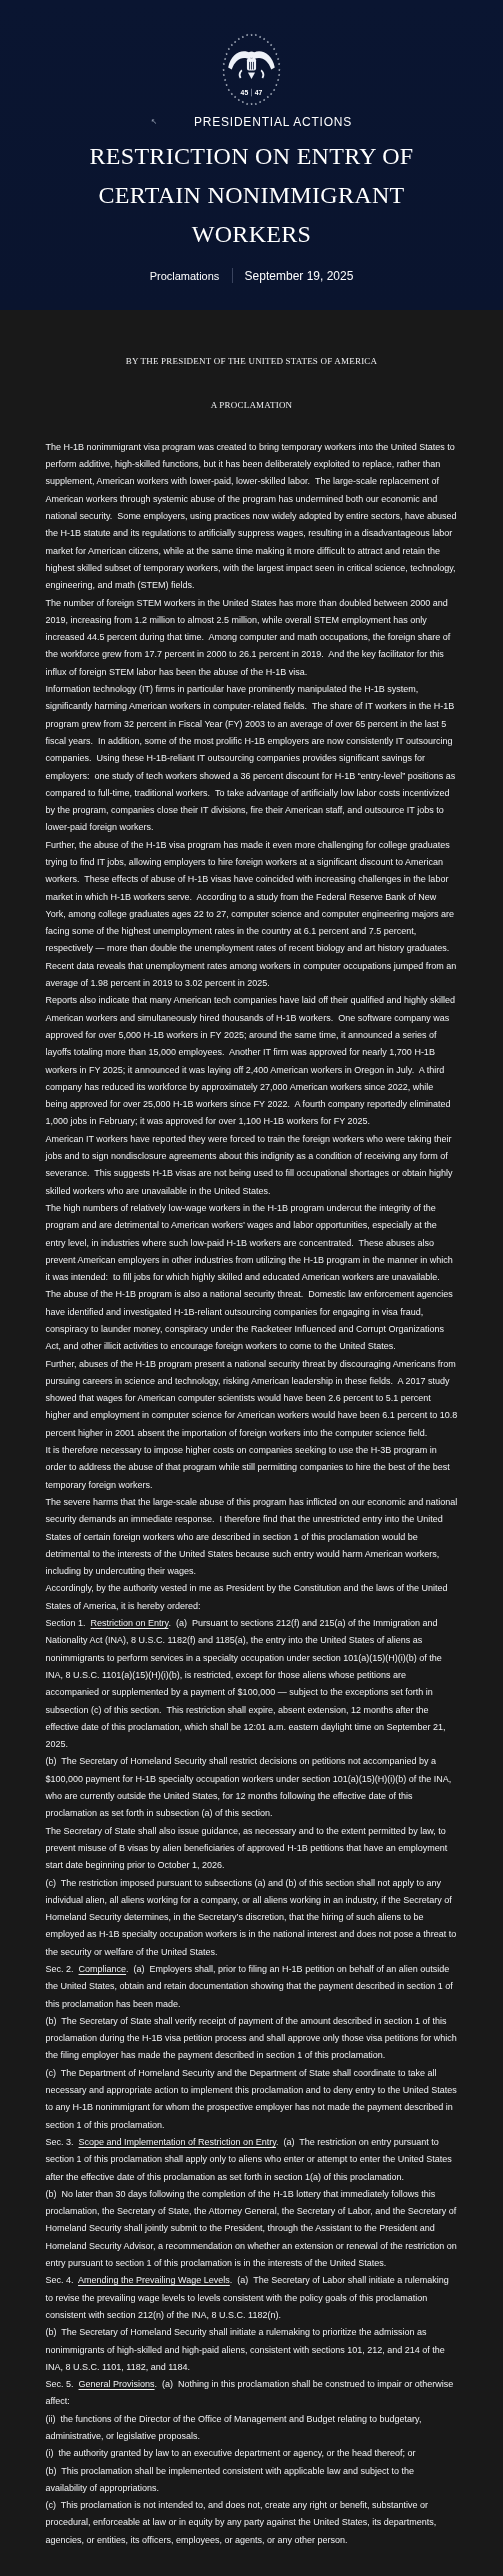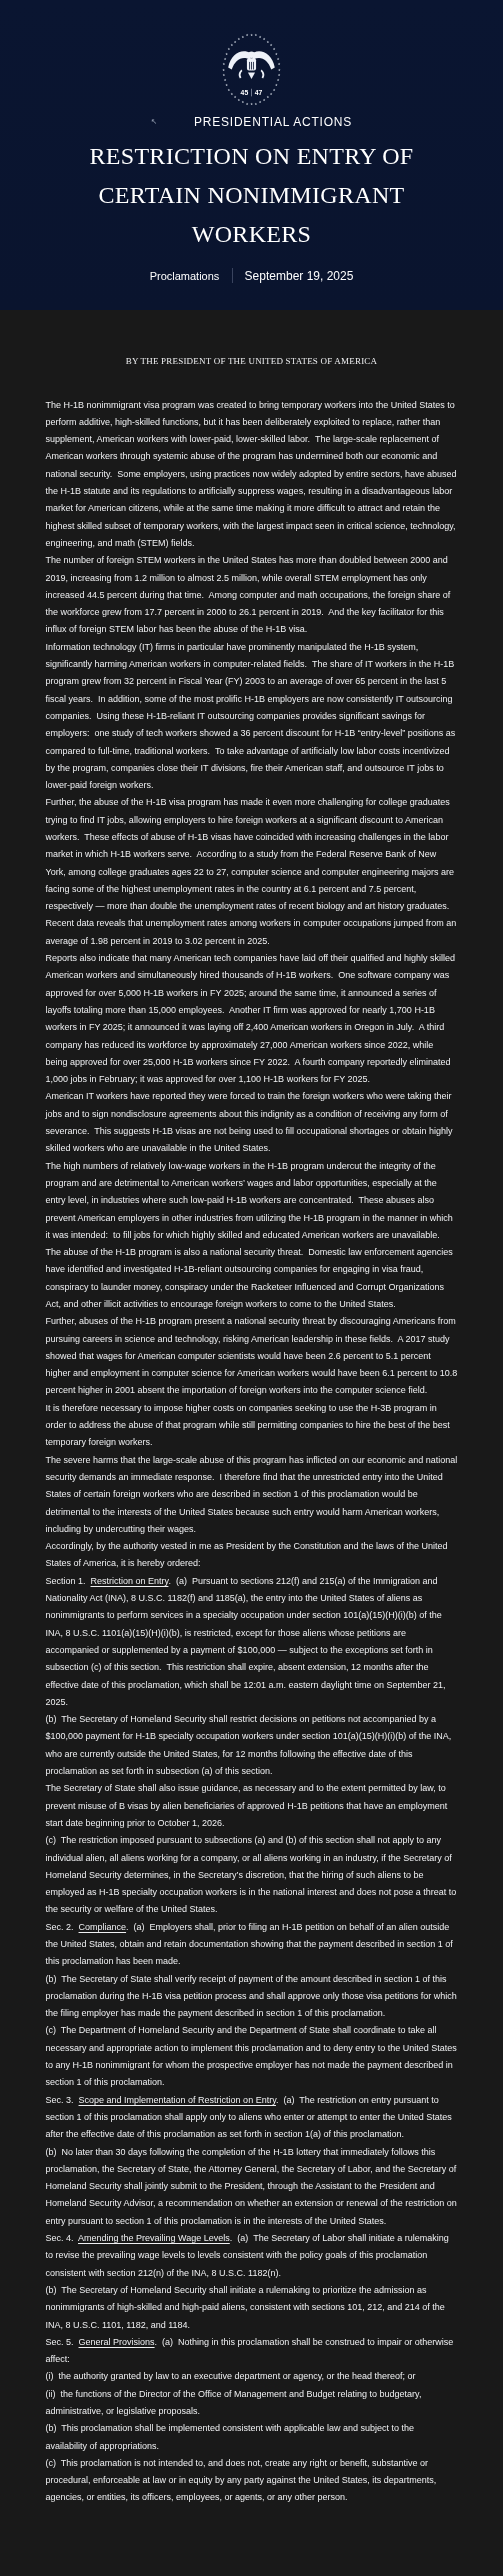--- a/index.html
+++ b/index.html
@@ -144,20 +144,21 @@
     <div class="meta">
       <a class="cat" href="#">Proclamations</a>
       <span class="sep"></span>
       <span class="date">September 19, 2025</span>
     </div>
   </section>
 
   <section class="article">
     <div class="article-inner">
       <h2 class="h-president">BY THE PRESIDENT OF THE UNITED STATES OF AMERICA</h2>
+      <h2 class="h-proclamation">A PROCLAMATION</h2>
       <div id="paragraphs">
           <p>The H-1B nonimmigrant visa program was created to bring temporary workers into the United States to perform additive, high-skilled functions, but it has been deliberately exploited to replace, rather than supplement, American workers with lower-paid, lower-skilled labor.&nbsp; The large-scale replacement of American workers through systemic abuse of the program has undermined both our economic and national security.&nbsp; Some employers, using practices now widely adopted by entire sectors, have abused the H-1B statute and its regulations to artificially suppress wages, resulting in a disadvantageous labor market for American citizens, while at the same time making it more difficult to attract and retain the highest skilled subset of temporary workers, with the largest impact seen in critical science, technology, engineering, and math (STEM) fields.</p>
           <p>The number of foreign STEM workers in the United States has more than doubled between 2000 and 2019, increasing from 1.2 million to almost 2.5 million, while overall STEM employment has only increased 44.5 percent during that time.&nbsp; Among computer and math occupations, the foreign share of the workforce grew from 17.7 percent in 2000 to 26.1 percent in 2019.&nbsp; And the key facilitator for this influx of foreign STEM labor has been the abuse of the H-1B visa.</p>
           <p>Information technology (IT) firms in particular have prominently manipulated the H-1B system, significantly harming American workers in computer-related fields.&nbsp; The share of IT workers in the H-1B program grew from 32 percent in Fiscal Year (FY) 2003 to an average of over 65 percent in the last 5 fiscal years.&nbsp; In addition, some of the most prolific H-1B employers are now consistently IT outsourcing companies.&nbsp; Using these H-1B-reliant IT outsourcing companies provides significant savings for employers:&nbsp; one study of tech workers showed a 36 percent discount for H-1B “entry-level” positions as compared to full-time, traditional workers.&nbsp; To take advantage of artificially low labor costs incentivized by the program, companies close their IT divisions, fire their American staff, and outsource IT jobs to lower-paid foreign workers.</p>
           <p>Further, the abuse of the H-1B visa program has made it even more challenging for college graduates trying to find IT jobs, allowing employers to hire foreign workers at a significant discount to American workers.&nbsp; These effects of abuse of H-1B visas have coincided with increasing challenges in the labor market in which H-1B workers serve.&nbsp; According to a study from the Federal Reserve Bank of New York, among college graduates ages 22 to 27, computer science and computer engineering majors are facing some of the highest unemployment rates in the country at 6.1 percent and 7.5 percent, respectively — more than double the unemployment rates of recent biology and art history graduates.&nbsp; Recent data reveals that unemployment rates among workers in computer occupations jumped from an average of 1.98 percent in 2019 to 3.02 percent in 2025.</p>
           <p>Reports also indicate that many American tech companies have laid off their qualified and highly skilled American workers and simultaneously hired thousands of H-1B workers.&nbsp; One software company was approved for over 5,000 H-1B workers in FY 2025; around the same time, it announced a series of layoffs totaling more than 15,000 employees.&nbsp; Another IT firm was approved for nearly 1,700 H-1B workers in FY 2025; it announced it was laying off 2,400 American workers in Oregon in July.&nbsp; A third company has reduced its workforce by approximately 27,000 American workers since 2022, while being approved for over 25,000 H-1B workers since FY 2022.&nbsp; A fourth company reportedly eliminated 1,000 jobs in February; it was approved for over 1,100 H-1B workers for FY 2025.</p>
           <p>American IT workers have reported they were forced to train the foreign workers who were taking their jobs and to sign nondisclosure agreements about this indignity as a condition of receiving any form of severance.&nbsp; This suggests H-1B visas are not being used to fill occupational shortages or obtain highly skilled workers who are unavailable in the United States.</p>
           <p>The high numbers of relatively low-wage workers in the H-1B program undercut the integrity of the program and are detrimental to American workers’ wages and labor opportunities, especially at the entry level, in industries where such low-paid H-1B workers are concentrated.&nbsp; These abuses also prevent American employers in other industries from utilizing the H-1B program in the manner in which it was intended:&nbsp; to fill jobs for which highly skilled and educated American workers are unavailable.</p>
           <p>The abuse of the H-1B program is also a national security threat.&nbsp; Domestic law enforcement agencies have identified and investigated H-1B-reliant outsourcing companies for engaging in visa fraud, conspiracy to launder money, conspiracy under the Racketeer Influenced and Corrupt Organizations Act, and other illicit activities to encourage foreign workers to come to the United States.</p>
           <p>Further, abuses of the H-1B program present a national security threat by discouraging Americans from pursuing careers in science and technology, risking American leadership in these fields.&nbsp; A 2017 study showed that wages for American computer scientists would have been 2.6 percent to 5.1 percent higher and employment in computer science for American workers would have been 6.1 percent to 10.8 percent higher in 2001 absent the importation of foreign workers into the computer science field.</p>
@@ -169,22 +170,22 @@
           <p>The Secretary of State shall also issue guidance, as necessary and to the extent permitted by law, to prevent misuse of B visas by alien beneficiaries of approved H-1B petitions that have an employment start date beginning prior to October 1, 2026.</p>
           <p>(c)&nbsp; The restriction imposed pursuant to subsections (a) and (b) of this section shall not apply to any individual alien, all aliens working for a company, or all aliens working in an industry, if the Secretary of Homeland Security determines, in the Secretary’s discretion, that the hiring of such aliens to be employed as H-1B specialty occupation workers is in the national interest and does not pose a threat to the security or welfare of the United States.</p>
           <p>Sec. 2.&nbsp; <u>Compliance</u>.&nbsp; (a)&nbsp; Employers shall, prior to filing an H-1B petition on behalf of an alien outside the United States, obtain and retain documentation showing that the payment described in section 1 of this proclamation has been made.</p>
           <p>(b)&nbsp; The Secretary of State shall verify receipt of payment of the amount described in section 1 of this proclamation during the H-1B visa petition process and shall approve only those visa petitions for which the filing employer has made the payment described in section 1 of this proclamation.</p>
           <p>(c)&nbsp; The Department of Homeland Security and the Department of State shall coordinate to take all necessary and appropriate action to implement this proclamation and to deny entry to the United States to any H-1B nonimmigrant for whom the prospective employer has not made the payment described in section 1 of this proclamation.</p>
           <p>Sec. 3.&nbsp; <u>Scope and Implementation of Restriction on Entry</u>.&nbsp; (a)&nbsp; The restriction on entry pursuant to section 1 of this proclamation shall apply only to aliens who enter or attempt to enter the United States after the effective date of this proclamation as set forth in section 1(a) of this proclamation.</p>
           <p>(b)&nbsp; No later than 30 days following the completion of the H-1B lottery that immediately follows this proclamation, the Secretary of State, the Attorney General, the Secretary of Labor, and the Secretary of Homeland Security shall jointly submit to the President, through the Assistant to the President and Homeland Security Advisor, a recommendation on whether an extension or renewal of the restriction on entry pursuant to section 1 of this proclamation is in the interests of the United States.</p>
           <p>Sec. 4.&nbsp; <u>Amending the Prevailing Wage Levels</u>.&nbsp; (a)&nbsp; The Secretary of Labor shall initiate a rulemaking to revise the prevailing wage levels to levels consistent with the policy goals of this proclamation consistent with section 212(n) of the INA, 8 U.S.C. 1182(n).</p>
           <p>(b)&nbsp; The Secretary of Homeland Security shall initiate a rulemaking to prioritize the admission as nonimmigrants of high-skilled and high-paid aliens, consistent with sections 101, 212, and 214 of the INA, 8 U.S.C. 1101, 1182, and 1184.</p>
           <p>Sec. 5.&nbsp; <u>General Provisions</u>.&nbsp; (a)&nbsp; Nothing in this proclamation shall be construed to impair or otherwise affect:</p>
+          <p>(ii)&nbsp; the functions of the Director of the Office of Management and Budget relating to budgetary, administrative, or legislative proposals.</p>
           <p>(i)&nbsp;  the authority granted by law to an executive department or agency, or the head thereof; or</p>
-          <p>(ii)&nbsp; the functions of the Director of the Office of Management and Budget relating to budgetary, administrative, or legislative proposals.</p>
           <p>(b)&nbsp; This proclamation shall be implemented consistent with applicable law and subject to the availability of appropriations.</p>
           <p>(c)&nbsp; This proclamation is not intended to, and does not, create any right or benefit, substantive or procedural, enforceable at law or in equity by any party against the United States, its departments, agencies, or entities, its officers, employees, or agents, or any other person.</p>
         </div>
 
     </div>
   </section>
 
 </div>
 
 

